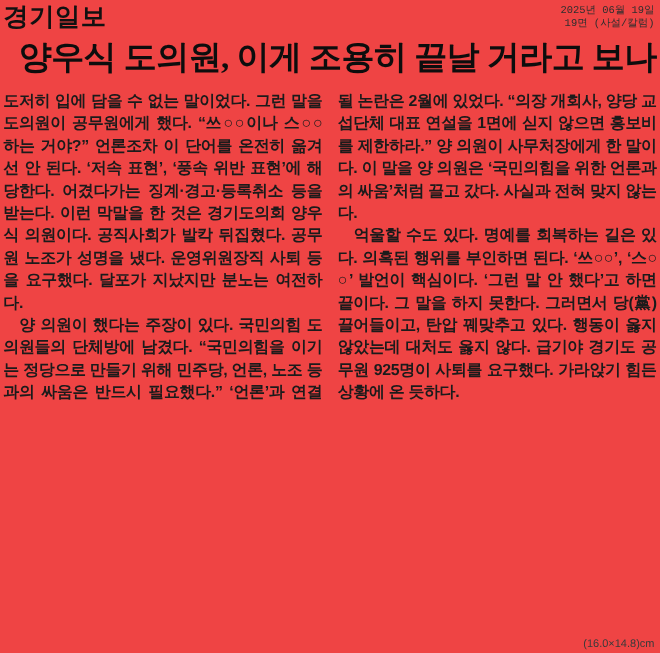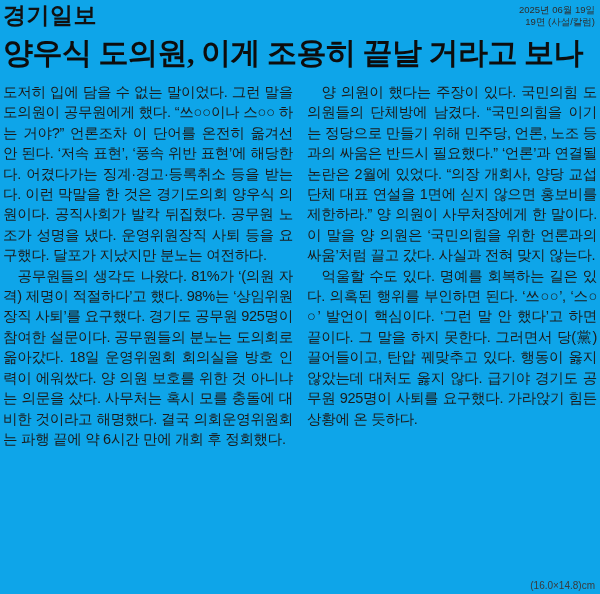--- a/index.html
+++ b/index.html
@@ -2,21 +2,21 @@
 <html lang="ko"><head>
 <meta charset="utf-8">
 <style>
   * { margin: 0; padding: 0; box-sizing: border-box; }
   html, body { background: #e8e8e8; }
   .page {
     position: relative;
     width: 600px;
     height: 594px;
     margin: 0 auto;
-    background: #0ea5e9;
+    background: #ef4444;
     color: #1b1b1b;
     font-family: "Liberation Sans", sans-serif;
     overflow: hidden;
     padding: 3px 3px 0 3px;
   }
   .masthead {
     display: flex;
     justify-content: space-between;
     align-items: flex-start;
     height: 26px;
@@ -28,42 +28,43 @@
     color: #111111;
     line-height: 24px;
   }
   .dateline {
     text-align: right;
     font-size: 9.5px;
     line-height: 11.5px;
     color: #2e2e2e;
     padding-top: 1px;
     padding-right: 2px;
+    font-family: Liberation Mono, monospace;
   }
   .headline {
     margin-top: 3px;
     height: 44px;
-    text-align: left;
+    text-align: right;
     font-family: "Liberation Serif", serif;
     font-weight: 700;
     font-size: 30px;
     line-height: 42px;
     letter-spacing: -0.5px;
     color: #0d0d0d;
     white-space: nowrap;
   }
   .article {
     margin-top: 6px;
     height: 511px;
     column-count: 2;
     column-gap: 14px;
     column-fill: balance;
     font-size: 14.5px;
     line-height: 20.4px;
-    font-weight: 400;
+    font-weight: 700;
     letter-spacing: -0.3px;
     text-align: justify;
     word-break: break-all;
     color: #1b1b1b;
   }
   .article p { text-indent: 1em; }
   .article p:first-child { text-indent: 0; }
   .size-note {
     position: absolute;
     right: 5px;
@@ -84,20 +85,19 @@
     <div class="dateline">
       <div>2025년 06월 19일</div>
       <div>19면 (사설/칼럼)</div>
     </div>
   </div>
 
   <h1 class="headline">양우식 도의원, 이게 조용히 끝날 거라고 보나</h1>
 
   <div class="article">
     <p>도저히 입에 담을 수 없는 말이었다. 그런 말을 도의원이 공무원에게 했다. “쓰○○이나 스○○ 하는 거야?” 언론조차 이 단어를 온전히 옮겨선 안 된다. ‘저속 표현’, ‘풍속 위반 표현’에 해당한다. 어겼다가는 징계·경고·등록취소 등을 받는다. 이런 막말을 한 것은 경기도의회 양우식 의원이다. 공직사회가 발칵 뒤집혔다. 공무원 노조가 성명을 냈다. 운영위원장직 사퇴 등을 요구했다. 달포가 지났지만 분노는 여전하다.</p>
-    <p>공무원들의 생각도 나왔다. 81%가 ‘(의원 자격) 제명이 적절하다’고 했다. 98%는 ‘상임위원장직 사퇴’를 요구했다. 경기도 공무원 925명이 참여한 설문이다. 공무원들의 분노는 도의회로 옮아갔다. 18일 운영위원회 회의실을 방호 인력이 에워쌌다. 양 의원 보호를 위한 것 아니냐는 의문을 샀다. 사무처는 혹시 모를 충돌에 대비한 것이라고 해명했다. 결국 의회운영위원회는 파행 끝에 약 6시간 만에 개회 후 정회했다.</p>
     <p>양 의원이 했다는 주장이 있다. 국민의힘 도의원들의 단체방에 남겼다. “국민의힘을 이기는 정당으로 만들기 위해 민주당, 언론, 노조 등과의 싸움은 반드시 필요했다.” ‘언론’과 연결될 논란은 2월에 있었다. “의장 개회사, 양당 교섭단체 대표 연설을 1면에 싣지 않으면 홍보비를 제한하라.” 양 의원이 사무처장에게 한 말이다. 이 말을 양 의원은 ‘국민의힘을 위한 언론과의 싸움’처럼 끌고 갔다. 사실과 전혀 맞지 않는다.</p>
     <p>억울할 수도 있다. 명예를 회복하는 길은 있다. 의혹된 행위를 부인하면 된다. ‘쓰○○’, ‘스○○’ 발언이 핵심이다. ‘그런 말 안 했다’고 하면 끝이다. 그 말을 하지 못한다. 그러면서 당(黨) 끌어들이고, 탄압 꿰맞추고 있다. 행동이 옳지 않았는데 대처도 옳지 않다. 급기야 경기도 공무원 925명이 사퇴를 요구했다. 가라앉기 힘든 상황에 온 듯하다.</p>
   </div>
 
   <div class="size-note">(16.0×14.8)cm</div>
 
 </div>
 
 </body></html>

